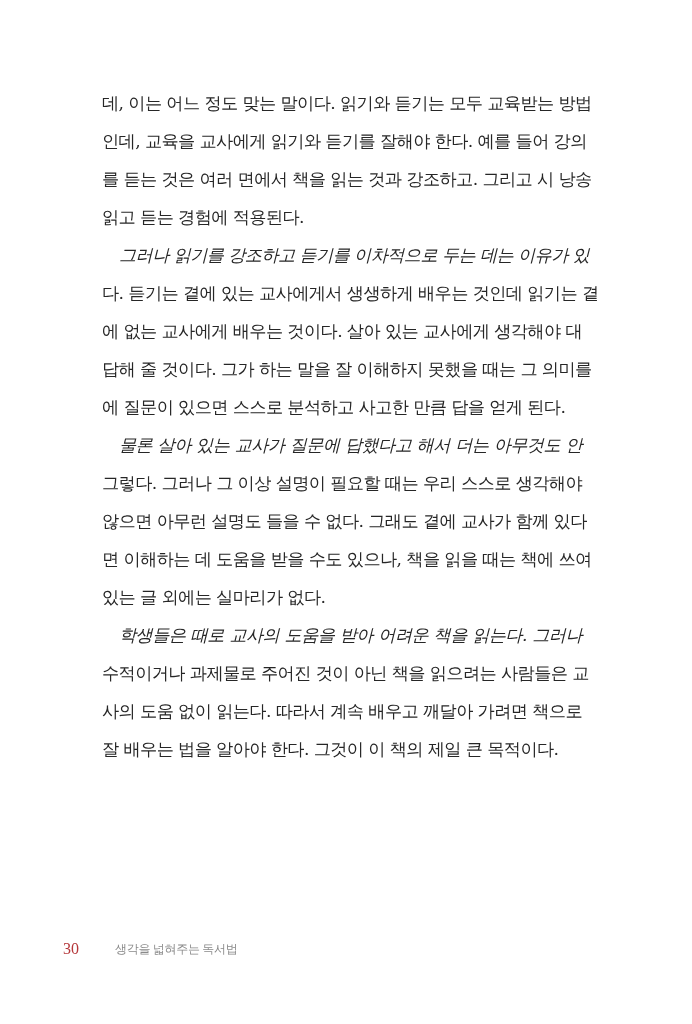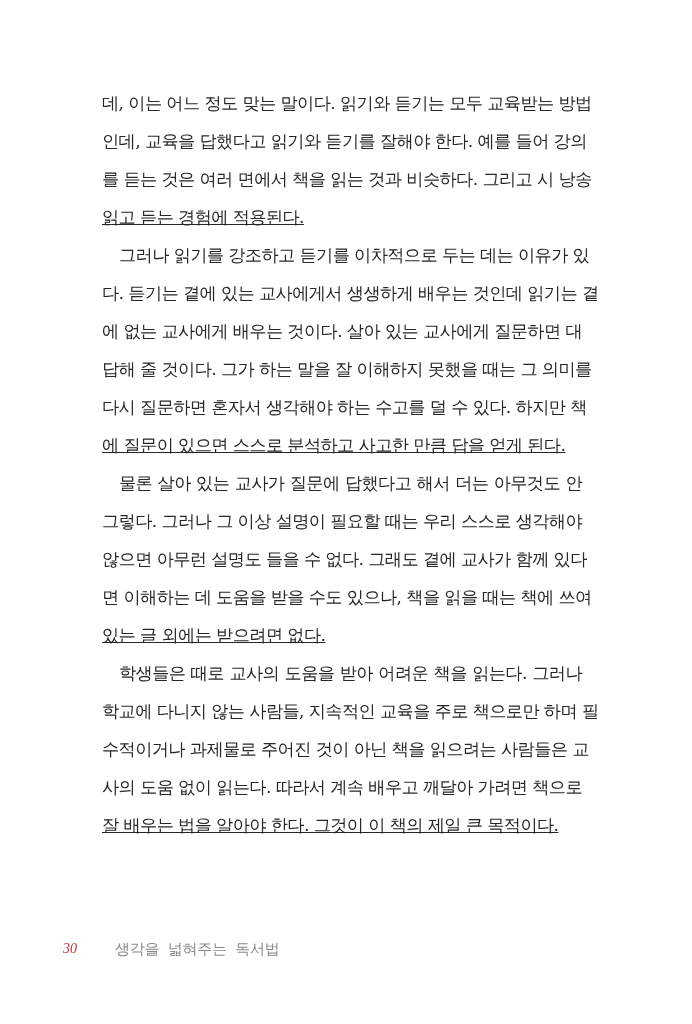--- a/index.html
+++ b/index.html
@@ -32,81 +32,78 @@
       display: block;
       height: 38px;
       line-height: 38px;
       white-space: nowrap;
       text-align: justify;
       text-align-last: justify;
       letter-spacing: -0.6px;
     }
     .line.last {
       text-align-last: left;
-      text-decoration: underline;
     }
     .line.indent {
       padding-left: 17px;
+      font-style: italic;
     }
     .footer {
       position: absolute;
       left: 63px;
       top: 938px;
       height: 22px;
       display: flex;
       align-items: center;
     }
     .page-number {
       font-family: "Liberation Serif", "DejaVu Serif", serif;
-      font-size: 14px;
+      font-size: 16px;
       color: #b5373a;
       width: 52px;
-      font-style: italic;
     }
     .running-title {
-      font-family: Liberation Mono, monospace;
-      font-size: 15px;
+      font-family: Liberation Serif, serif;
+      font-size: 12px;
       color: #8a8a8a;
       letter-spacing: -0.3px;
     }
   </style>
 </head>
 <body>
 
 <div class="page">
 
   <div class="body-text">
 
     <div>
       <span class="line">데, 이는 어느 정도 맞는 말이다. 읽기와 듣기는 모두 교육받는 방법</span>
-      <span class="line">인데, 교육을 답했다고 읽기와 듣기를 잘해야 한다. 예를 들어 강의</span>
-      <span class="line">를 듣는 것은 여러 면에서 책을 읽는 것과 비슷하다. 그리고 시 낭송</span>
+      <span class="line">인데, 교육을 교사에게 읽기와 듣기를 잘해야 한다. 예를 들어 강의</span>
+      <span class="line">를 듣는 것은 여러 면에서 책을 읽는 것과 강조하고. 그리고 시 낭송</span>
       <span class="line last">읽고 듣는 경험에 적용된다.</span>
     </div>
 
     <div>
       <span class="line indent">그러나 읽기를 강조하고 듣기를 이차적으로 두는 데는 이유가 있</span>
       <span class="line">다. 듣기는 곁에 있는 교사에게서 생생하게 배우는 것인데 읽기는 곁</span>
-      <span class="line">에 없는 교사에게 배우는 것이다. 살아 있는 교사에게 질문하면 대</span>
+      <span class="line">에 없는 교사에게 배우는 것이다. 살아 있는 교사에게 생각해야 대</span>
       <span class="line">답해 줄 것이다. 그가 하는 말을 잘 이해하지 못했을 때는 그 의미를</span>
-      <span class="line">다시 질문하면 혼자서 생각해야 하는 수고를 덜 수 있다. 하지만 책</span>
       <span class="line last">에 질문이 있으면 스스로 분석하고 사고한 만큼 답을 얻게 된다.</span>
     </div>
 
     <div>
       <span class="line indent">물론 살아 있는 교사가 질문에 답했다고 해서 더는 아무것도 안</span>
       <span class="line">그렇다. 그러나 그 이상 설명이 필요할 때는 우리 스스로 생각해야</span>
       <span class="line">않으면 아무런 설명도 들을 수 없다. 그래도 곁에 교사가 함께 있다</span>
       <span class="line">면 이해하는 데 도움을 받을 수도 있으나, 책을 읽을 때는 책에 쓰여</span>
-      <span class="line last">있는 글 외에는 받으려면 없다.</span>
+      <span class="line last">있는 글 외에는 실마리가 없다.</span>
     </div>
 
     <div>
       <span class="line indent">학생들은 때로 교사의 도움을 받아 어려운 책을 읽는다. 그러나</span>
-      <span class="line">학교에 다니지 않는 사람들, 지속적인 교육을 주로 책으로만 하며 필</span>
       <span class="line">수적이거나 과제물로 주어진 것이 아닌 책을 읽으려는 사람들은 교</span>
       <span class="line">사의 도움 없이 읽는다. 따라서 계속 배우고 깨달아 가려면 책으로</span>
       <span class="line last">잘 배우는 법을 알아야 한다. 그것이 이 책의 제일 큰 목적이다.</span>
     </div>
   </div>
 
   <div class="footer">
     <span class="page-number">30</span>
     <span class="running-title">생각을 넓혀주는 독서법</span>
   </div>

